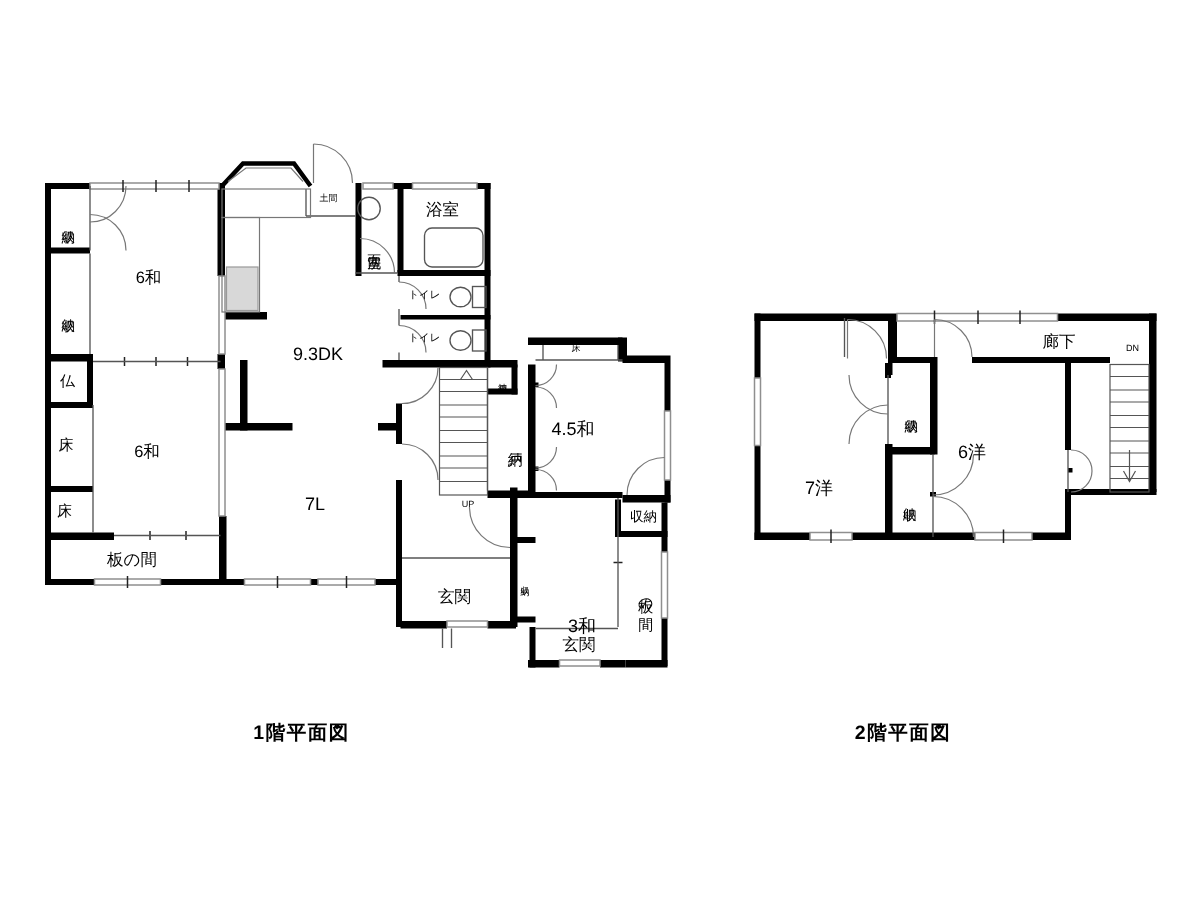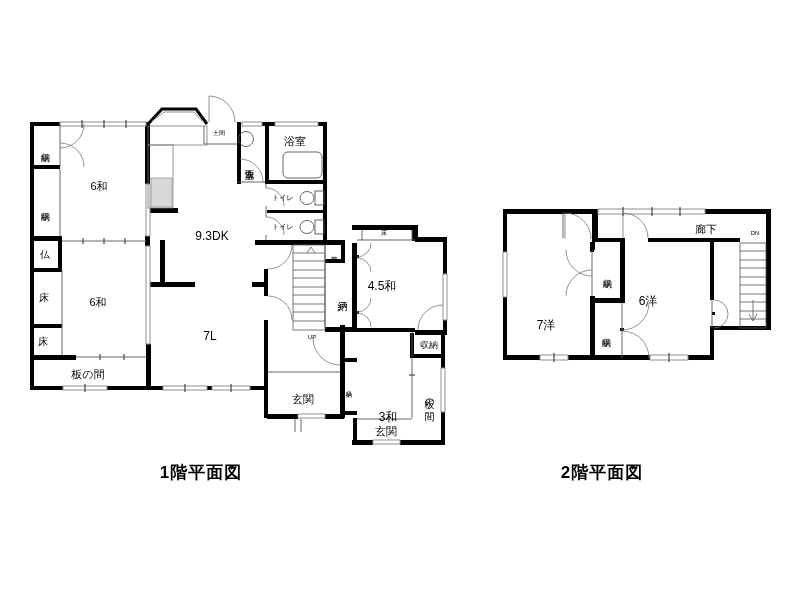--- a/index.html
+++ b/index.html
@@ -8,21 +8,21 @@
   .stage svg{position:absolute;left:0;top:0;}
   .lbl{position:absolute;transform:translate(-50%,-50%);color:#000;white-space:nowrap;
        font-family:"Liberation Sans",sans-serif;line-height:1;}
   .v{writing-mode:vertical-rl;text-orientation:upright;letter-spacing:1px;}
   .s6{font-size:6px;}
   .s7{font-size:7px;}
   .s9{font-size:9px;letter-spacing:0;}
   .s10{font-size:10px;}
   .s11{font-size:11px;}
   .s12{font-size:12px;}
-  .title{font-size:17px;font-weight:600;letter-spacing:1px;}
+  .title{font-size:13px;font-weight:600;letter-spacing:1px;margin-top:16px;}
 </style>
 </head>
 <body>
 
 <div class="stage">
 
 <svg width="800" height="600" viewBox="0 0 800 600">
 
   <g>
 

